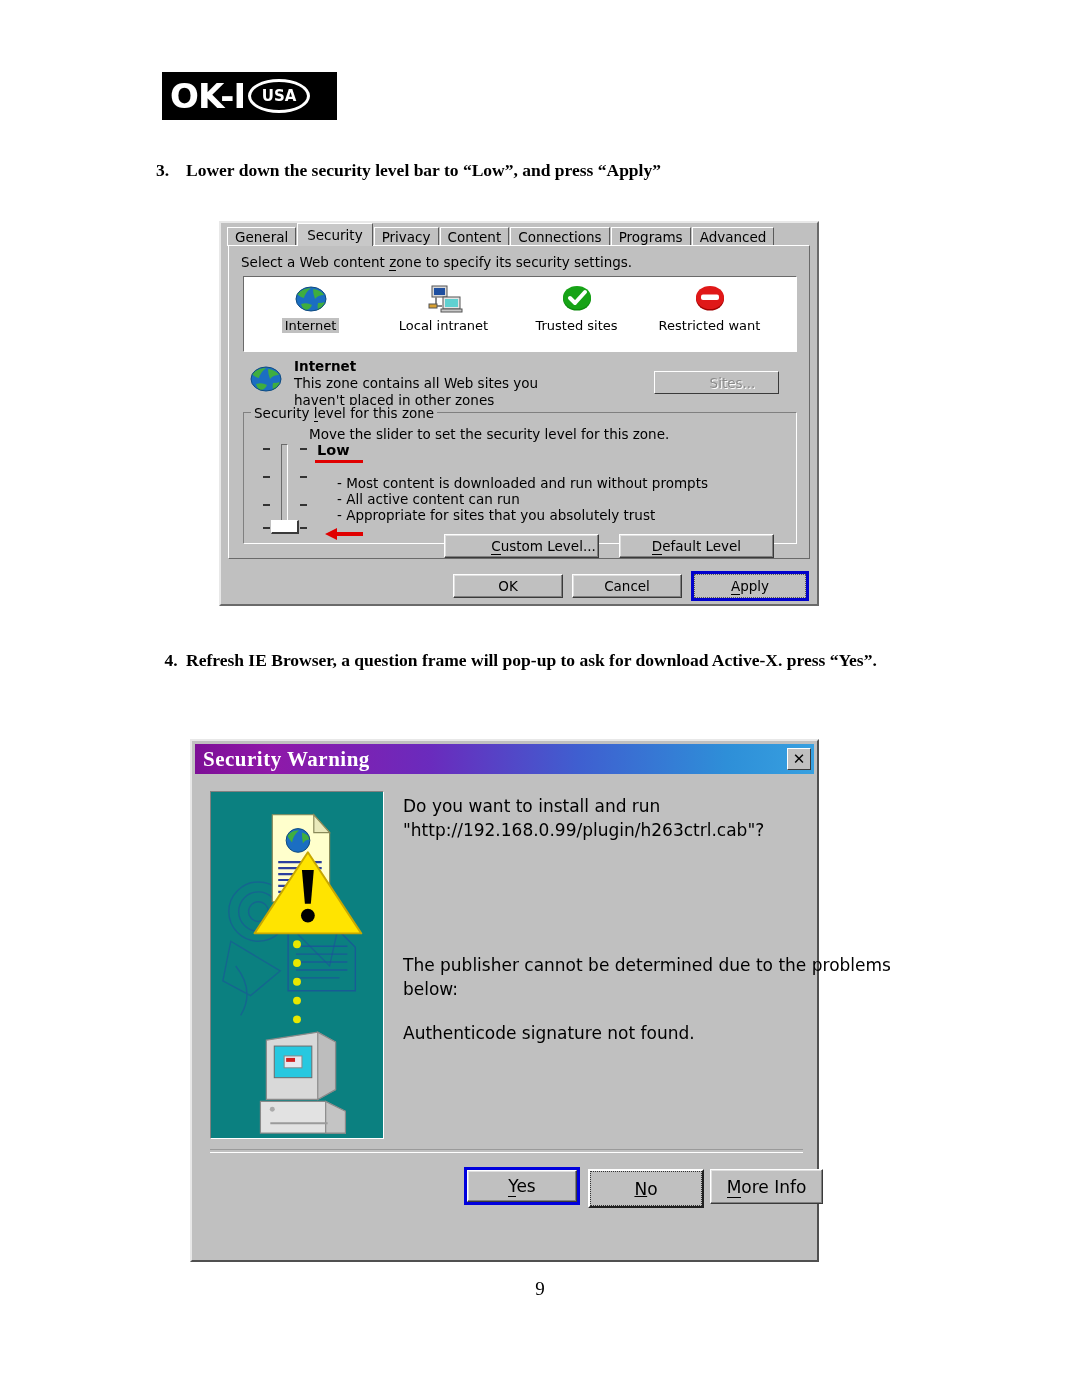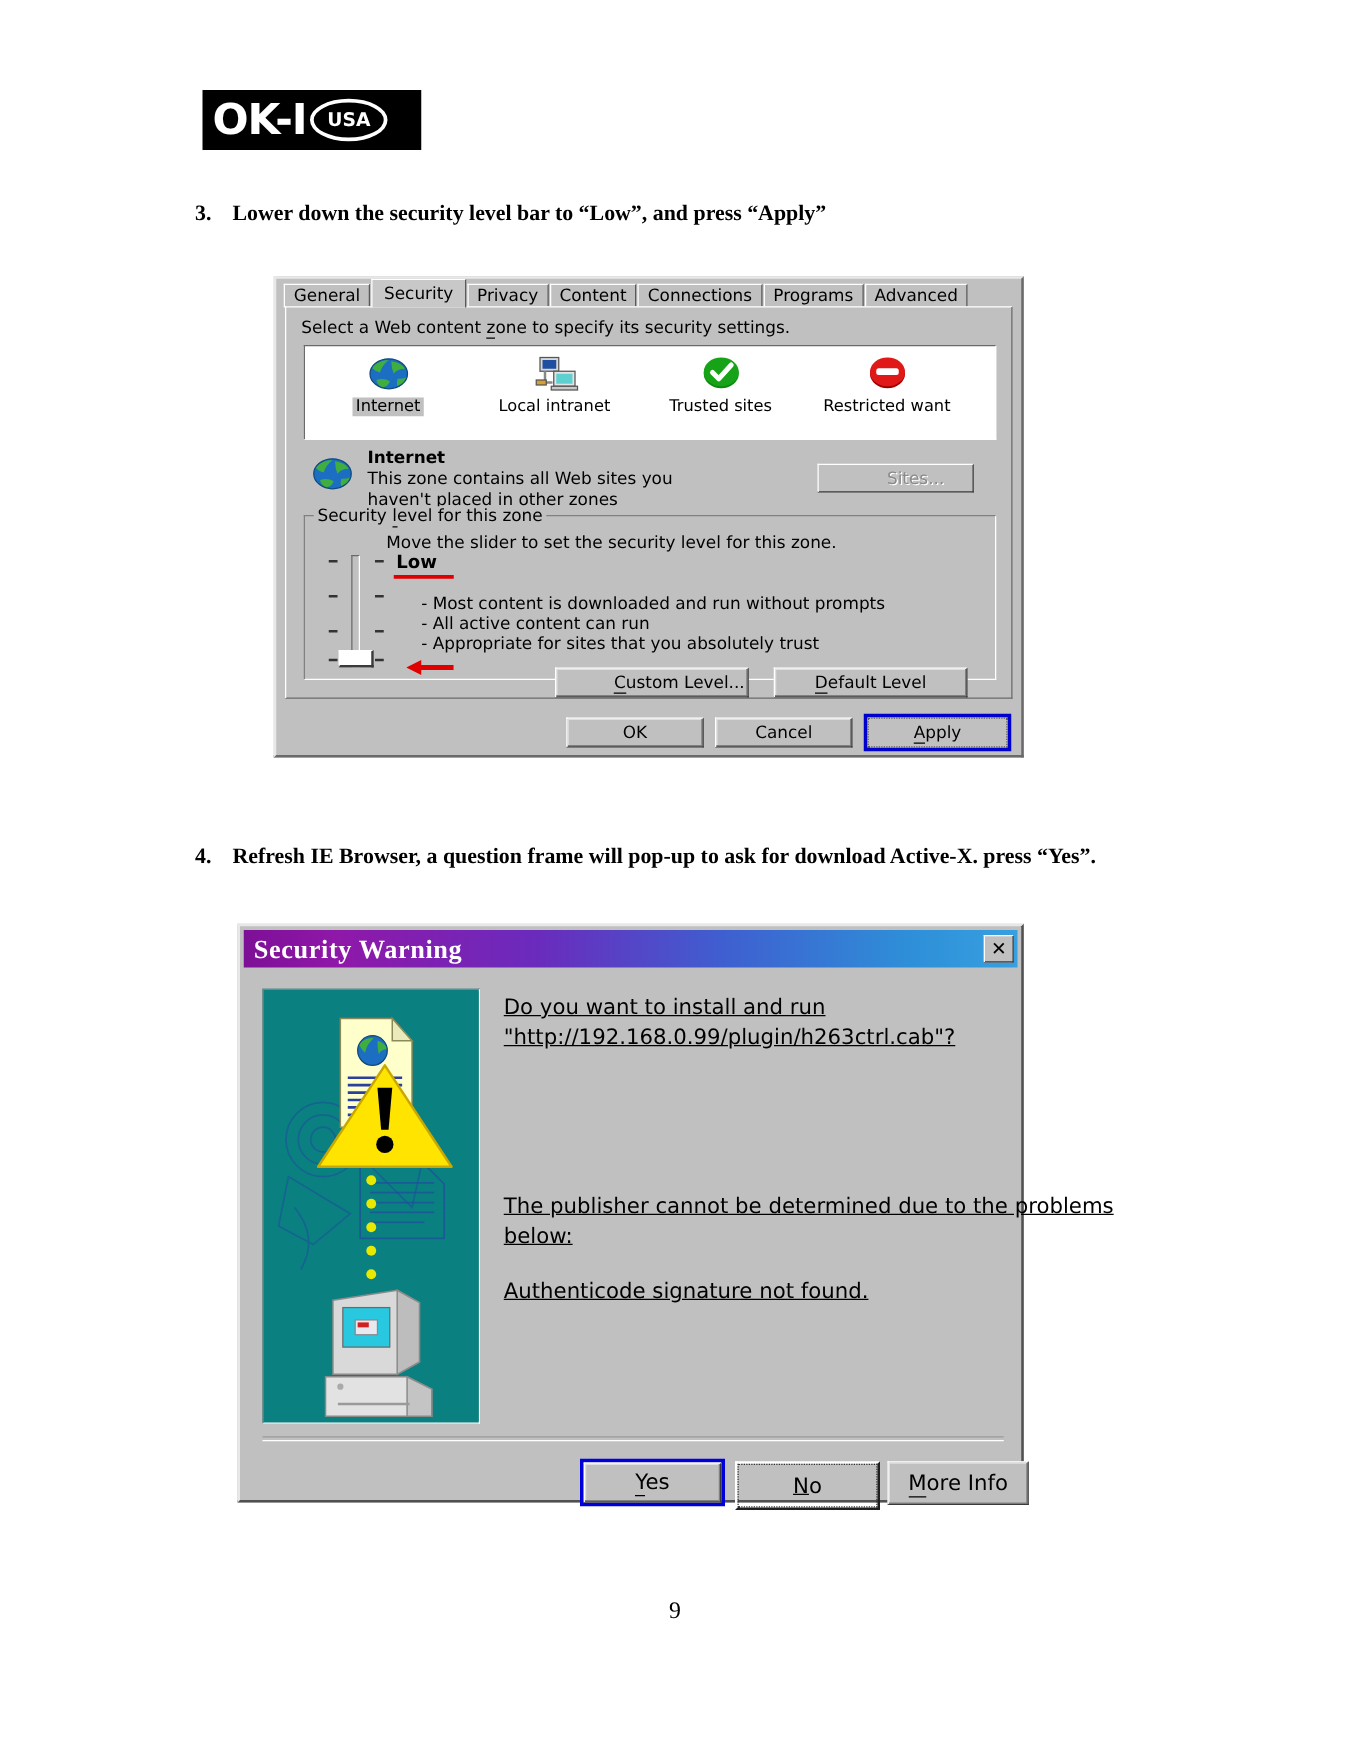--- a/index.html
+++ b/index.html
@@ -59,21 +59,21 @@
   .step {
     position: absolute;
     font-family: "Liberation Serif", serif;
     font-weight: bold;
     font-size: 17.5px;
     color: #000000;
     white-space: nowrap;
   }
   .step .num { display: inline-block; width: 30px; }
   #step3 { left: 156px; top: 160px; }
-  #step4 { left: 156px; top: 674px; }
+  #step4 { left: 156px; top: 650px; text-align: center; }
 
   
   #page-number {
     position: absolute;
     left: 0; right: 0;
     top: 1278px;
     text-align: center;
     font-family: "Liberation Serif", serif;
     font-size: 19px;
     color: #000;
@@ -354,21 +354,21 @@
     border: 1px dotted #555;
     box-shadow: none;
   }
 
   
   #sec-warning {
     position: absolute;
     left: 190px;
     top: 739px;
     width: 629px;
-    height: 463px;
+    height: 523px;
     background: #c0c0c0;
     font-family: "DejaVu Sans", sans-serif;
     box-sizing: border-box;
     border-top: 2px solid #e8e8e8;
     border-left: 2px solid #e8e8e8;
     border-right: 2px solid #505050;
     border-bottom: 2px solid #505050;
   }
   #sw-titlebar {
     position: absolute;
@@ -412,21 +412,20 @@
     border-right: 1px solid #ffffff;
     border-bottom: 1px solid #ffffff;
     box-sizing: border-box;
   }
   .sw-text {
     position: absolute;
     font-family: "DejaVu Sans", sans-serif;
     font-size: 17px;
     color: #000;
     white-space: nowrap;
-    text-decoration: underline;
   }
   #sw-q1 { left: 211px; top: 55px; }
   #sw-q2 { left: 211px; top: 79px; }
   #sw-p1 { left: 211px; top: 214px; }
   #sw-p2 { left: 211px; top: 238px; }
   #sw-p3 { left: 211px; top: 282px; }
   #sw-separator {
     position: absolute;
     left: 18px; top: 408px;
     right: 14px;

